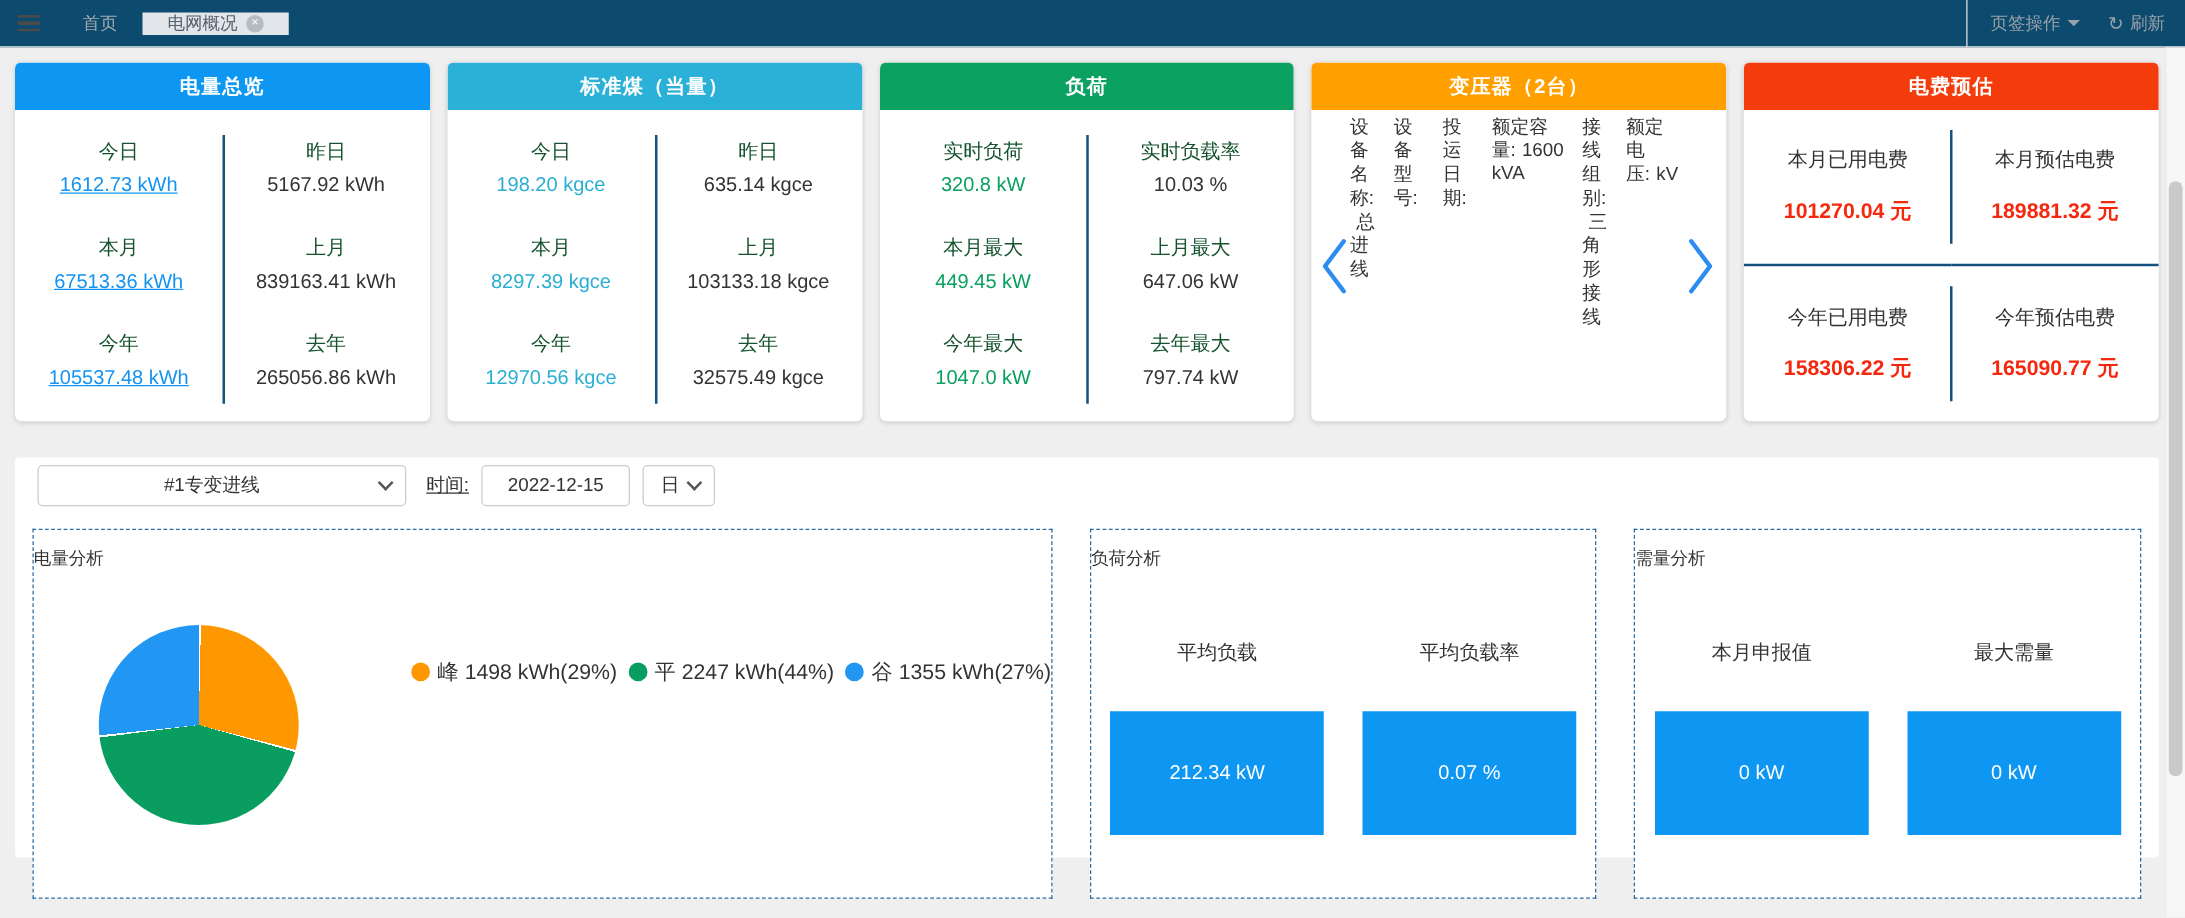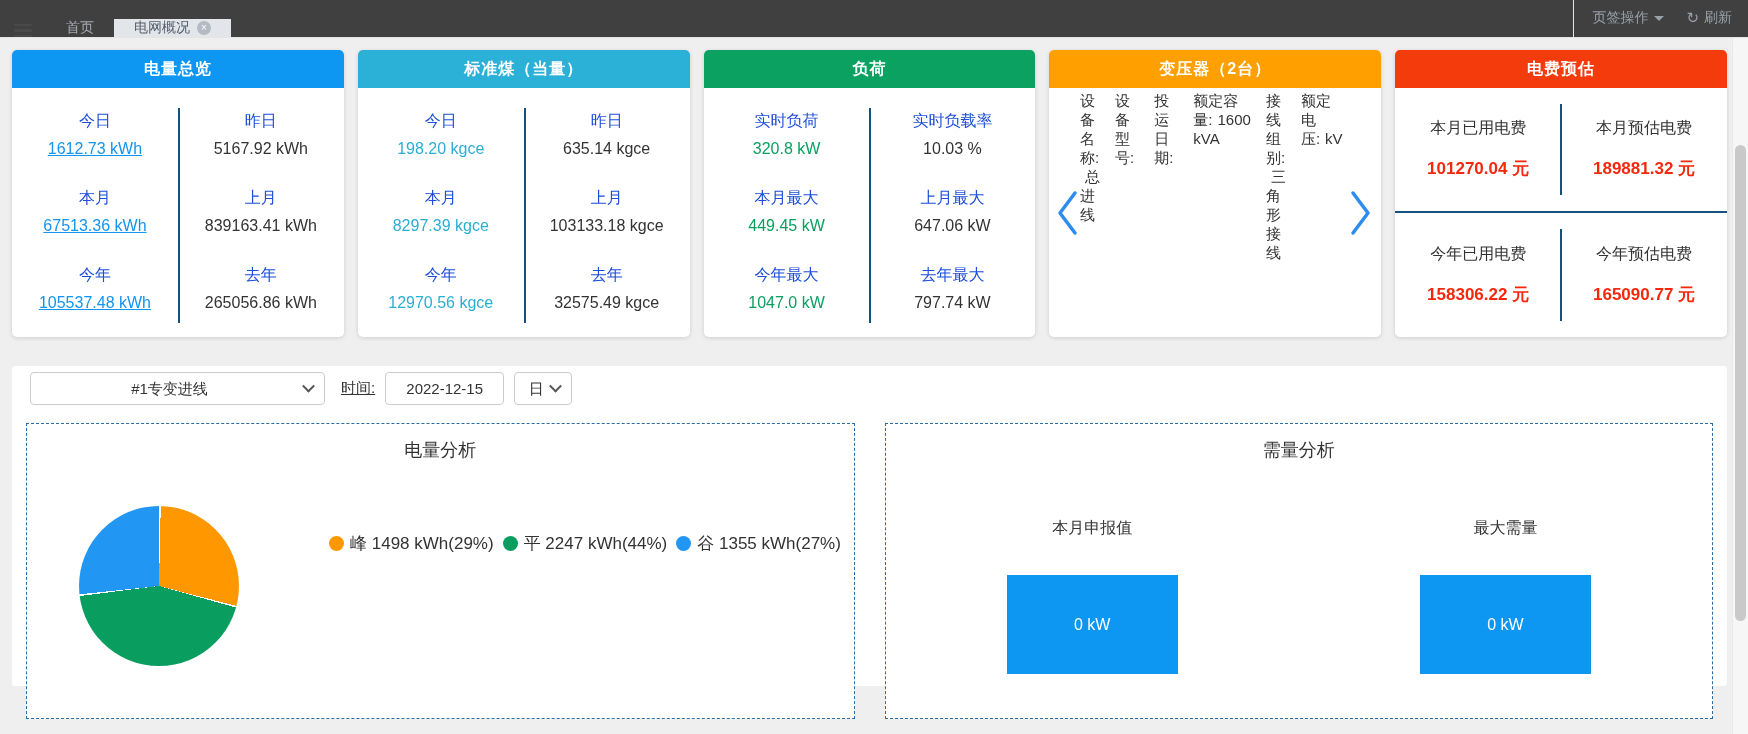--- a/index.html
+++ b/index.html
@@ -1,20 +1,20 @@
 <!DOCTYPE html>
 <html><head>
 <meta charset="utf-8">
 <style>
   * { margin:0; padding:0; box-sizing:border-box; }
   html,body { width:1748px; height:734px; overflow:hidden; }
   body { background:#efefef; font-family:"Liberation Sans", sans-serif; position:relative; }
 
   
-  .topbar { height:38px; background:#404040; border-bottom:1px solid #e4e4e4; display:flex; align-items:flex-end; }
+  .topbar { height:38px; background:#0c4a6e; border-bottom:1px solid #e4e4e4; display:flex; align-items:center; }
   .hamburger { width:46px; display:flex; flex-direction:column; justify-content:center; align-items:center; gap:3px; cursor:pointer; }
   .hamburger span { width:18px; height:2.5px; background:#4a4a4a; border-radius:1px; }
   .tab { padding:0 20px; display:flex; align-items:center; gap:7px; font-size:14px; color:#a6abb1; cursor:pointer; }
   .tab.active { background:#e2e5e9; color:#55606d; }
   .close-icon { width:14px; height:14px; border-radius:50%; background:#b4bbc3; color:#fff; font-size:10px; line-height:14px; text-align:center; }
   .topbar-right { margin-left:auto; display:flex; align-items:center; }
   .topbar-divider { width:1px; height:38px; background:#e4e4e4; }
   .tab-ops { display:flex; align-items:center; gap:6px; padding:0 18px; color:#98a0a8; font-size:14px; cursor:pointer; }
   .caret-down { width:0; height:0; border-left:5px solid transparent; border-right:5px solid transparent; border-top:5px solid #98a0a8; }
   .refresh-btn { display:flex; align-items:center; gap:5px; padding:0 16px 0 4px; color:#98a0a8; font-size:14px; cursor:pointer; }
@@ -26,21 +26,21 @@
   .card-header { height:38px; flex:none; display:flex; align-items:center; justify-content:center; color:#fff; font-size:16px; font-weight:600; letter-spacing:1px; }
   .hdr-blue   { background:#0d96f2; }
   .hdr-cyan   { background:#2bb1d8; }
   .hdr-green  { background:#0aa161; }
   .hdr-orange { background:#ffa000; }
   .hdr-red    { background:#f43b0b; }
 
   .stat-grid { flex:1; position:relative; display:grid; grid-template-columns:1fr 1fr; grid-template-rows:repeat(3,1fr); padding:8px 0 10px; }
   .stat-grid::before { content:""; position:absolute; left:50%; top:20px; bottom:14px; width:2px; background:#14517e; }
   .stat-cell { display:flex; flex-direction:column; align-items:center; justify-content:center; gap:8px; }
-  .stat-label { font-size:16px; color:#1d4ed8; }
+  .stat-label { font-size:16px; color:#14532d; }
   .stat-value { font-size:16px; color:#333; }
   .card-blue  .stat-value.accent { color:#1294f0;text-decoration:underline; }
   .card-cyan  .stat-value.accent { color:#2aafd3; }
   .card-green .stat-value.accent { color:#09a05f; }
 
   
   .tf-body { flex:1; position:relative; display:flex; flex-direction:row; justify-content:center; gap:15px; padding:4px 48px 8px 40px; }
   .tf-row { font-size:15px; color:#333; }
   .tf-row .tf-value { margin-left:5px; }
   .carousel-btn { position:absolute; top:50%; transform:translateY(-50%); background:none; border:none; cursor:pointer; padding:0; line-height:0; }
@@ -62,21 +62,21 @@
   .select-wrap::after { content:""; position:absolute; right:12px; top:50%; width:7px; height:7px; border-right:2px solid #555; border-bottom:2px solid #555; transform:translateY(-70%) rotate(45deg); pointer-events:none; }
   select, .date-input { height:33px; border:1px solid #ccc; border-radius:4px; background:#fff; font-family:"Liberation Sans",sans-serif; font-size:15px; color:#333; outline:none; }
   select { appearance:none; -webkit-appearance:none; text-align:center; text-align-last:center; cursor:pointer; }
   .line-select { width:295px; padding:0 26px 0 10px; }
   .period-select { width:58px; padding:0 22px 0 8px; }
   .time-label { font-size:15px; color:#333; margin-left:6px;text-decoration:underline; }
   .date-input { width:119px; text-align:center; }
 
   .panels { display:flex; gap:30px; margin-top:18px; height:296px; }
   .panel { flex:1; border:1px dashed #2b6ca3; background:#fff; }
-  .panel-title { margin-top:14px; text-align:center; font-size:18px; color:#333; }
+  .panel-title { margin-top:14px; font-size:14px; color:#333; }
 
   
   .pie-area { display:flex; align-items:flex-start; margin-top:44px; }
   .pie { width:160px; height:160px; border-radius:50%; margin-left:52px; flex:none; }
   .legend { margin-left:90px; margin-top:26px; display:flex; flex-direction:row; gap:9px; }
   .legend-item { display:flex; align-items:center; gap:6px; }
   .legend-dot { width:15px; height:15px; border-radius:50%; flex:none; }
   .legend-text { font-size:17px; color:#333; white-space:nowrap; }
 
   
@@ -288,20 +288,33 @@
               <span class="legend-text">平 2247 kWh(44%)</span>
             </div>
           <div class="legend-item">
               <span class="legend-dot" style="background: rgb(33, 150, 243);"></span>
               <span class="legend-text">谷 1355 kWh(27%)</span>
             </div>
         </div>
       </div>
     </div>
 
+    <div class="panel">
+      <div class="panel-title">负荷分析</div>
+      <div class="metric-row">
+        <div class="metric-col">
+          <div class="metric-label">平均负载</div>
+          <div class="metric-box">212.34 kW</div>
+        </div>
+        <div class="metric-col">
+          <div class="metric-label">平均负载率</div>
+          <div class="metric-box">0.07 %</div>
+        </div>
+      </div>
+    </div>
 
     <div class="panel">
       <div class="panel-title">需量分析</div>
       <div class="metric-row">
         <div class="metric-col">
           <div class="metric-label">本月申报值</div>
           <div class="metric-box">0 kW</div>
         </div>
         <div class="metric-col">
           <div class="metric-label">最大需量</div>

